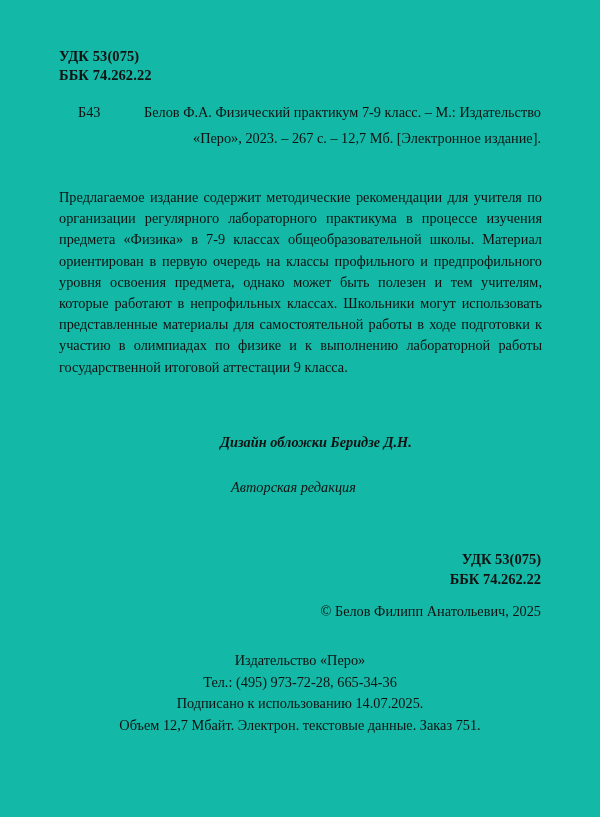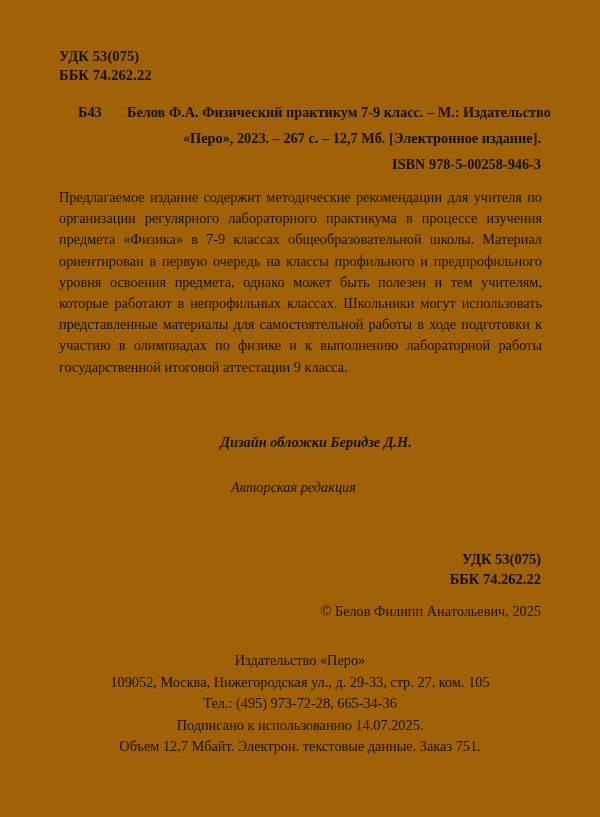--- a/index.html
+++ b/index.html
@@ -12,21 +12,21 @@
     height: 817px;
     position: relative;
     font-family: "Liberation Serif", "DejaVu Serif", serif;
     color: #111111;
     overflow: hidden;
   }
 
   .page {
     position: absolute;
     inset: 0;
-    background: #a16207;
+    background: #14b8a6;
   }
 
   
   .udk-top {
     position: absolute;
     left: 59px;
     top: 47px;
     font-size: 14.5px;
     font-weight: bold;
     line-height: 19px;
@@ -40,21 +40,20 @@
     position: absolute;
     left: 59px;
     top: 99px;
     width: 482px;
     font-size: 14.3px;
     line-height: 26px;
   }
   .biblio-row {
     position: relative;
     padding-left: 68px;
-    font-weight: bold;
   }
   .biblio-code {
     position: absolute;
     left: 19px;
     top: 0;
   }
   .biblio-line { white-space: nowrap; text-align: right; }
 
   
   .annotation {
@@ -136,40 +135,38 @@
   <div class="udk-top">
     <div>УДК 53(075)</div>
     <div>ББК 74.262.22</div>
   </div>
 
   <div class="biblio">
     <div class="biblio-row">
       <span class="biblio-code">Б43</span>
       <div class="biblio-line">Белов Ф.А. Физический практикум 7-9 класс. – М.: Издательство</div>
       <div class="biblio-line">«Перо», 2023. – 267 с. –  12,7 Мб. [Электронное издание].</div>
-      <div class="biblio-line">ISBN 978-5-00258-946-3</div>
     </div>
   </div>
 
   <div class="annotation">
     <p>Предлагаемое издание содержит методические рекомендации для учителя по организации регулярного лабораторного практикума в процессе изучения предмета «Физика» в 7-9 классах общеобразовательной школы. Материал ориентирован в первую очередь на классы профильного и предпрофильного уровня освоения предмета, однако может быть полезен и тем учителям, которые работают в непрофильных классах. Школьники могут использовать представленные материалы для самостоятельной работы в ходе подготовки к участию в олимпиадах по физике и к выполнению лабораторной работы государственной итоговой аттестации 9 класса.</p>
   </div>
 
   <div class="credit-designer">Дизайн обложки Беридзе Д.Н.</div>
 
   <div class="credit-editorial">Авторская редакция</div>
 
   <div class="udk-bottom">
     <div>УДК 53(075)</div>
     <div>ББК 74.262.22</div>
   </div>
 
   <div class="copyright">© Белов Филипп Анатольевич, 2025</div>
 
   <div class="imprint">
     <div>Издательство «Перо»</div>
-    <div>109052, Москва, Нижегородская ул., д. 29-33, стр. 27, ком. 105</div>
     <div>Тел.: (495) 973-72-28, 665-34-36</div>
     <div>Подписано к использованию 14.07.2025.</div>
     <div>Объем 12,7 Мбайт. Электрон. текстовые данные. Заказ 751.</div>
   </div>
 
 </div>
 
 </body></html>

